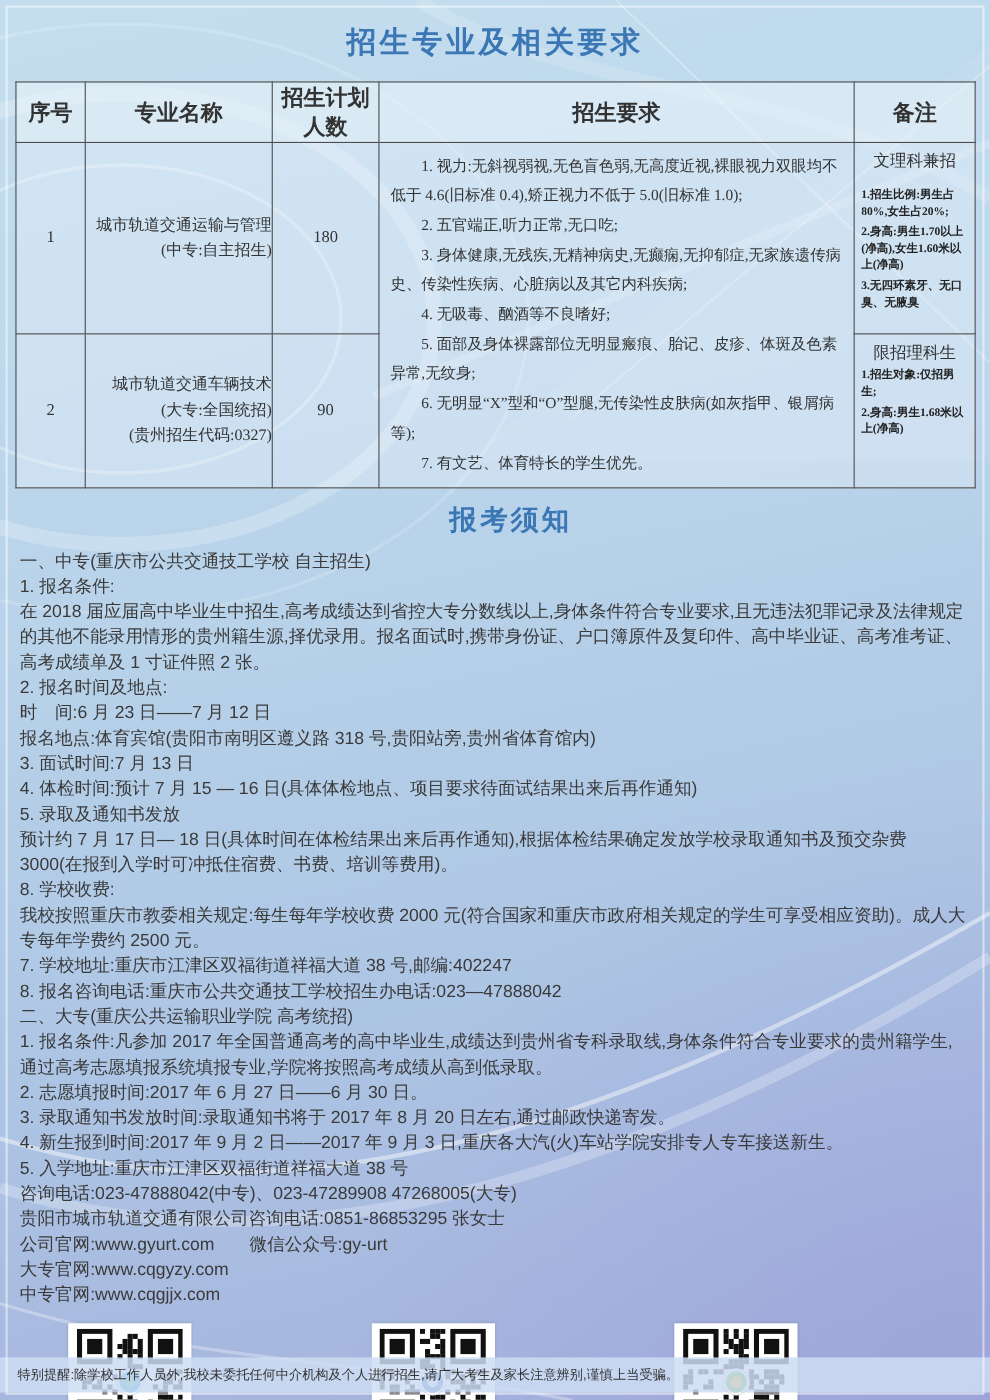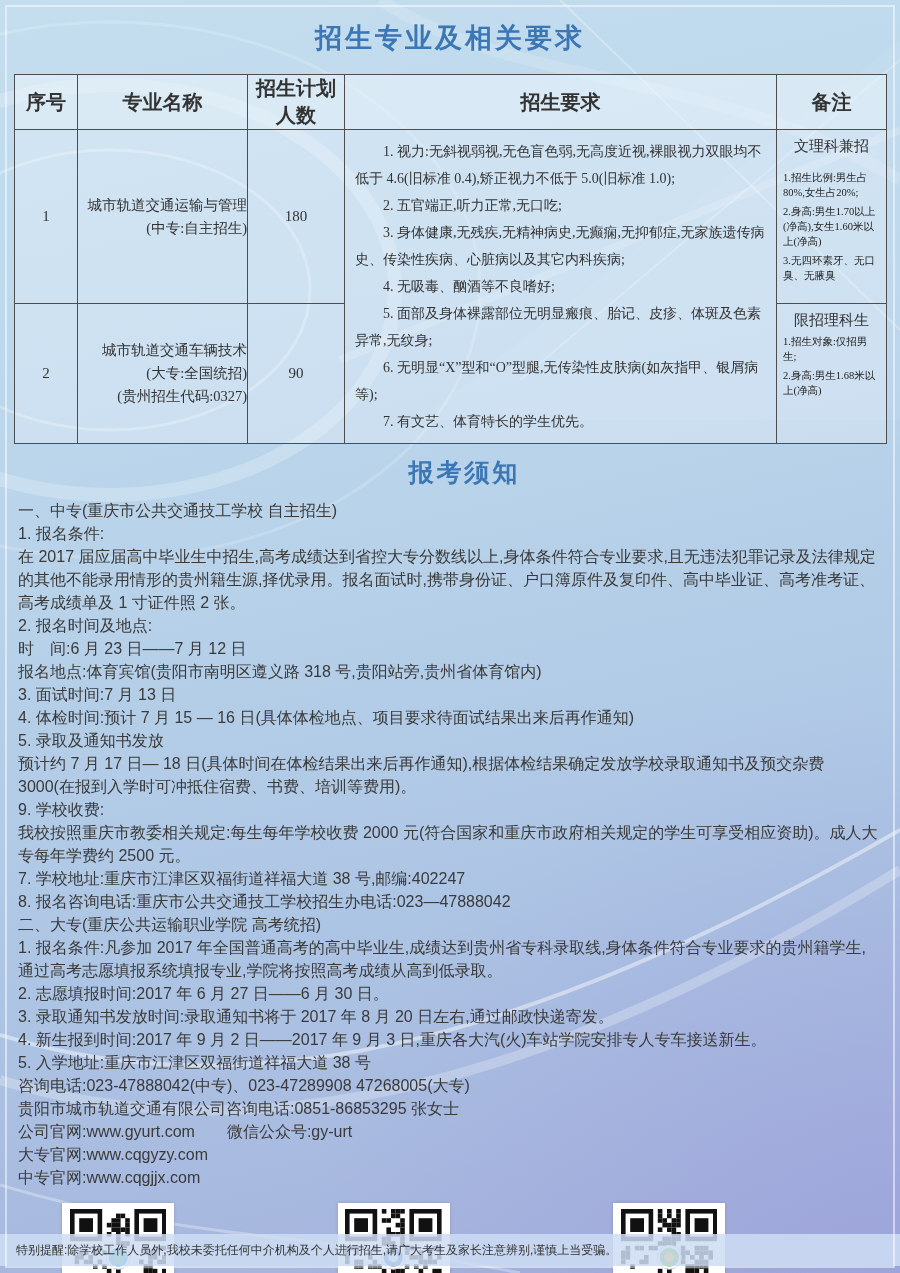--- a/index.html
+++ b/index.html
@@ -24,21 +24,21 @@
   .majors thead th{height:26px;font-size:20px;font-weight:bold;background:rgba(236,245,252,.55);}
   .majors td{background:rgba(244,250,255,.30);}
   td.c-no{text-align:center;font-size:15px;}
   td.c-major{text-align:right;font-size:14.5px;line-height:23px;}
   td.c-plan{text-align:center;font-size:15px;}
   td.c-req{font-size:14px;line-height:27px;padding:8px 10px;vertical-align:middle;}
   .c-req p{margin:0;text-indent:2em;}
   td.c-remark{vertical-align:top;padding:5px 6px;}
   .remark-title{text-align:center;font-size:15px;margin:2px 0 0;}
   .remark-notes{font-size:10.5px;line-height:15px;color:#222;}
-  .remark-notes p{margin:4px 0 2px;}
+  .remark-notes p{margin:4px 0 2px;font-weight:bold;}
   .row-1 td{height:104px;}
   .row-2 td{height:118px;}
   .mb14{margin-bottom:14px;}
   .mb34{}
 
   .notice{padding:10px 18px 0;font-size:16px;line-height:23px;color:#3a3a3a;}
   .notice p{margin:0;}
 
   .qr-row{display:flex;justify-content:space-between;padding:14px 175px 0 62px;}
   .qr-item{width:112px;position:relative;}
@@ -139,29 +139,29 @@
         </tr>
       </tbody>
     </table>
 
     <h2 class="section-title title-2">报考须知</h2>
 
     <div class="notice">
 
     <p>一、中专(重庆市公共交通技工学校  自主招生)</p>
         <p>1. 报名条件:</p>
-        <p>在 2017 届应届高中毕业生中招生,高考成绩达到省控大专分数线以上,身体条件符合专业要求,且无违法犯罪记录及法律规定的其他不能录用情形的贵州籍生源,择优录用。报名面试时,携带身份证、户口簿原件及复印件、高中毕业证、高考准考证、高考成绩单及 1 寸证件照 2 张。</p>
+        <p>在 2018 届应届高中毕业生中招生,高考成绩达到省控大专分数线以上,身体条件符合专业要求,且无违法犯罪记录及法律规定的其他不能录用情形的贵州籍生源,择优录用。报名面试时,携带身份证、户口簿原件及复印件、高中毕业证、高考准考证、高考成绩单及 1 寸证件照 2 张。</p>
         <p>2. 报名时间及地点:</p>
         <p>时　间:6 月 23 日——7 月 12 日</p>
         <p>报名地点:体育宾馆(贵阳市南明区遵义路 318 号,贵阳站旁,贵州省体育馆内)</p>
         <p>3. 面试时间:7 月 13 日</p>
         <p>4. 体检时间:预计 7 月 15 — 16 日(具体体检地点、项目要求待面试结果出来后再作通知)</p>
         <p>5. 录取及通知书发放</p>
         <p>预计约 7 月 17 日— 18 日(具体时间在体检结果出来后再作通知),根据体检结果确定发放学校录取通知书及预交杂费 3000(在报到入学时可冲抵住宿费、书费、培训等费用)。</p>
-        <p>9. 学校收费:</p>
+        <p>8. 学校收费:</p>
         <p>我校按照重庆市教委相关规定:每生每年学校收费 2000 元(符合国家和重庆市政府相关规定的学生可享受相应资助)。成人大专每年学费约 2500 元。</p>
         <p>7. 学校地址:重庆市江津区双福街道祥福大道 38 号,邮编:402247</p>
         <p>8. 报名咨询电话:重庆市公共交通技工学校招生办电话:023—47888042</p>
         <p>二、大专(重庆公共运输职业学院  高考统招)</p>
         <p>1. 报名条件:凡参加 2017 年全国普通高考的高中毕业生,成绩达到贵州省专科录取线,身体条件符合专业要求的贵州籍学生,通过高考志愿填报系统填报专业,学院将按照高考成绩从高到低录取。</p>
         <p>2. 志愿填报时间:2017 年 6 月 27 日——6 月 30 日。</p>
         <p>3. 录取通知书发放时间:录取通知书将于 2017 年 8 月 20 日左右,通过邮政快递寄发。</p>
         <p>4. 新生报到时间:2017 年 9 月 2 日——2017 年 9 月 3 日,重庆各大汽(火)车站学院安排专人专车接送新生。</p>
         <p>5. 入学地址:重庆市江津区双福街道祥福大道 38 号</p>
         <p>咨询电话:023-47888042(中专)、023-47289908  47268005(大专)</p>

